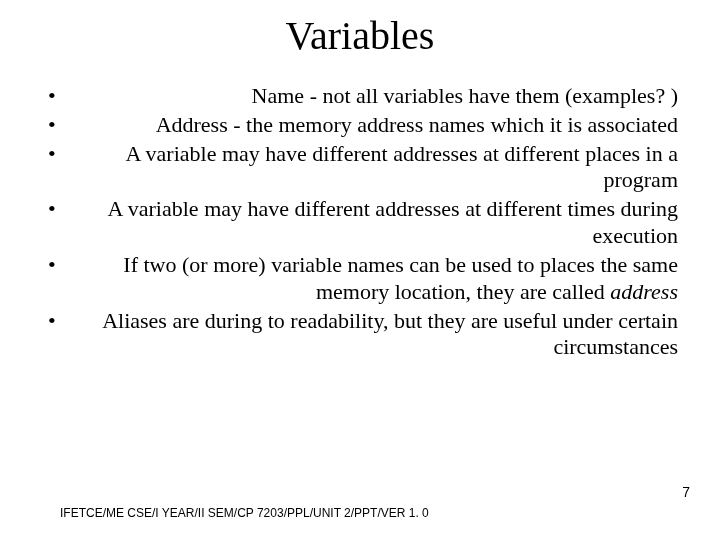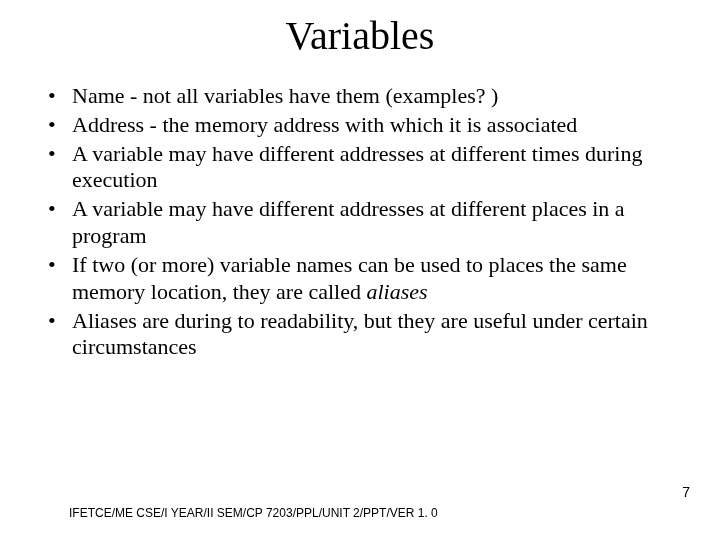--- a/index.html
+++ b/index.html
@@ -32,34 +32,35 @@
     list-style: none;
     margin: 0;
     padding: 0;
   }
   ul.bullets li {
     position: relative;
     font-size: 22px;
     line-height: 1.22;
     padding-left: 30px;
     margin-bottom: 2px;
+    text-align: right;
   }
   ul.bullets li::before {
     content: "•";
     position: absolute;
     left: 6px;
     top: 0;
     font-size: 22px;
   }
   .italic {
     font-style: italic;
   }
   .footer {
     position: absolute;
-    left: 69px;
+    left: 60px;
     bottom: 20px;
     font-family: Arial, Helvetica, sans-serif;
     font-size: 12px;
   }
   .pagenum {
     position: absolute;
     right: 30px;
     bottom: 40px;
     font-family: Arial, Helvetica, sans-serif;
     font-size: 14px;
@@ -68,24 +69,24 @@
 </head>
 <body>
 
 <div class="slide">
 
   <h1 class="title">Variables</h1>
 
   <div class="content">
     <ul class="bullets">
       <li><span>Name - not all variables have them (examples? )</span><span class="italic"></span><span></span></li>
-      <li><span>Address - the memory address with which it is associated</span><span class="italic"></span><span></span></li>
+      <li><span>Address - the memory address names which it is associated</span><span class="italic"></span><span></span></li>
+      <li><span>A variable may have different addresses at different places in a program</span><span class="italic"></span><span></span></li>
       <li><span>A variable may have different addresses at different times during execution</span><span class="italic"></span><span></span></li>
-      <li><span>A variable may have different addresses at different places in a program</span><span class="italic"></span><span></span></li>
-      <li><span>If two (or more) variable names can be used to places the same memory location, they are called </span><span class="italic">aliases</span><span></span></li>
+      <li><span>If two (or more) variable names can be used to places the same memory location, they are called </span><span class="italic">address</span><span></span></li>
       <li><span>Aliases are during to readability, but they are useful under certain circumstances</span><span class="italic"></span><span></span></li>
     </ul>
   </div>
 
   <div class="pagenum">7</div>
   <div class="footer">IFETCE/ME CSE/I YEAR/II SEM/CP 7203/PPL/UNIT 2/PPT/VER 1. 0</div>
 
 </div>
 
 </body></html>

